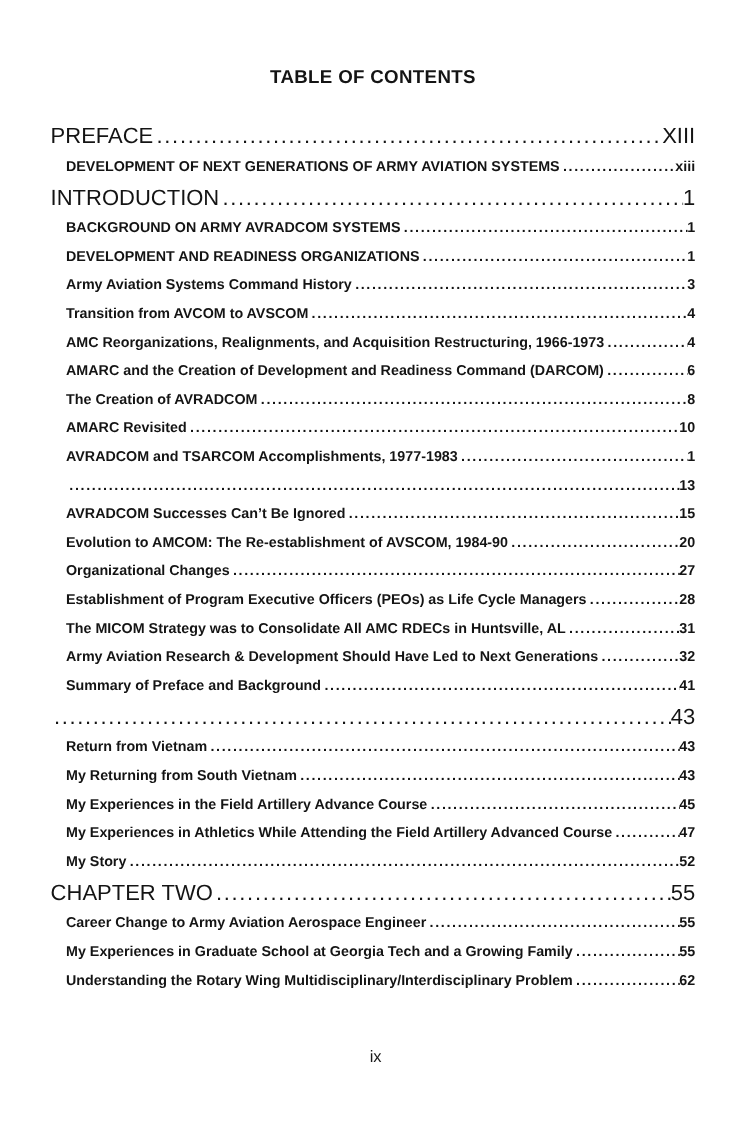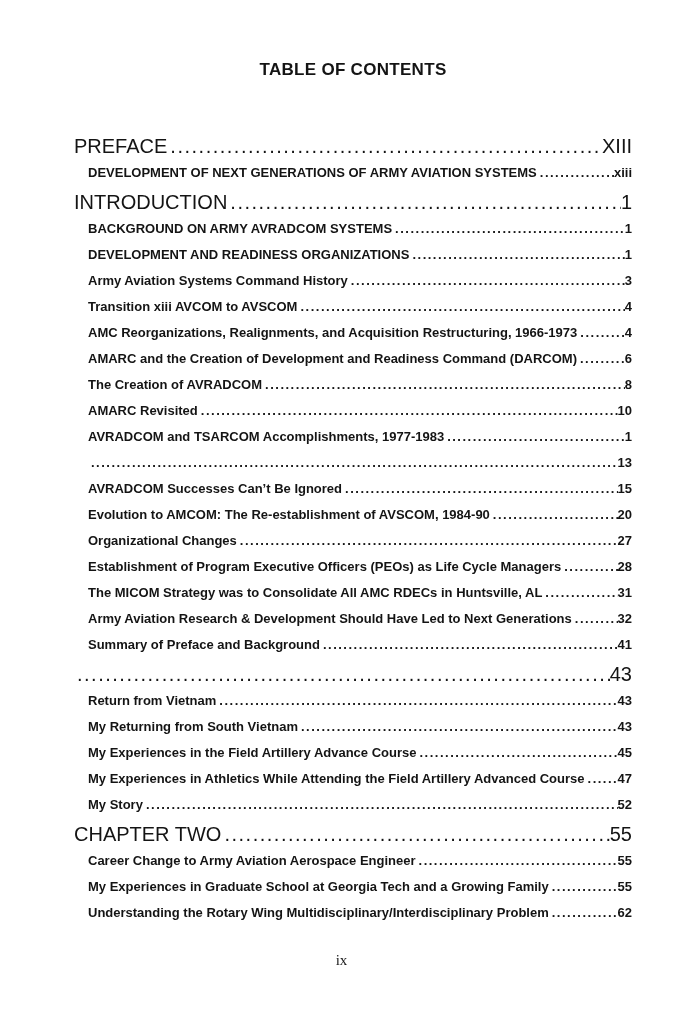--- a/index.html
+++ b/index.html
@@ -6,41 +6,41 @@
   body {
     width: 683px; height: 1024px;
     background: #ffffff;
     color: #141414;
     font-family: "Liberation Sans", sans-serif;
     position: relative;
     overflow: hidden;
   }
   .page {
     position: absolute; inset: 0;
-    padding: 58px 51px 0 74px;
+    padding: 58px 51px 0 46px;
     box-sizing: border-box;
   }
   .doc-title {
     text-align: center;
     font-size: 17px;
     font-weight: 600;
     line-height: 24px;
     letter-spacing: 0.3px;
   }
   .toc { display: block; }
   .toc-row {
     display: flex;
     align-items: baseline;
   }
   .toc-head {
     font-size: 20px;
     font-weight: 400;
     line-height: 28px;
   }
-  .toc-section:first-child .toc-head { margin-top: 50px; }
+  .toc-section:first-child .toc-head { margin-top: 28px; }
   .toc-section + .toc-section .toc-head { margin-top: 2px; }
   .toc-entry {
     font-size: 13px;
     font-weight: 700;
     line-height: 26px;
     margin-left: 14px;
   }
   .lbl { white-space: nowrap; flex: 0 1 auto; min-width: 0; }
   .dots {
     flex: 1 1 0;
@@ -52,21 +52,21 @@
   .dots::after {
     content: "....................................................................................................................................................................";
     letter-spacing: 1.5px;
   }
   .pg { white-space: nowrap; }
   .footer-page-num {
     position: absolute;
     left: 0; right: 0;
     top: 952px;
     text-align: center;
-    font-family: Liberation Serif, serif;
+    font-family: Liberation Sans, sans-serif;
     font-size: 15px;
     color: #1a1a1a;
   }
 </style>
 </head>
 <body>
 
 <div class="page">
   <div class="doc-title">TABLE OF CONTENTS</div>
   <div class="toc">
@@ -97,21 +97,21 @@
           <span class="lbl">DEVELOPMENT AND READINESS ORGANIZATIONS</span>
           <span class="dots"></span>
           <span class="pg">1</span>
         </div>
         <div class="toc-row toc-entry">
           <span class="lbl">Army Aviation Systems Command History</span>
           <span class="dots"></span>
           <span class="pg">3</span>
         </div>
         <div class="toc-row toc-entry">
-          <span class="lbl">Transition xiii AVCOM to AVSCOM</span>
+          <span class="lbl">Transition from AVCOM to AVSCOM</span>
           <span class="dots"></span>
           <span class="pg">4</span>
         </div>
         <div class="toc-row toc-entry">
           <span class="lbl">AMC Reorganizations, Realignments, and Acquisition Restructuring, 1966-1973</span>
           <span class="dots"></span>
           <span class="pg">4</span>
         </div>
         <div class="toc-row toc-entry">
           <span class="lbl">AMARC and the Creation of Development and Readiness Command (DARCOM)</span>

